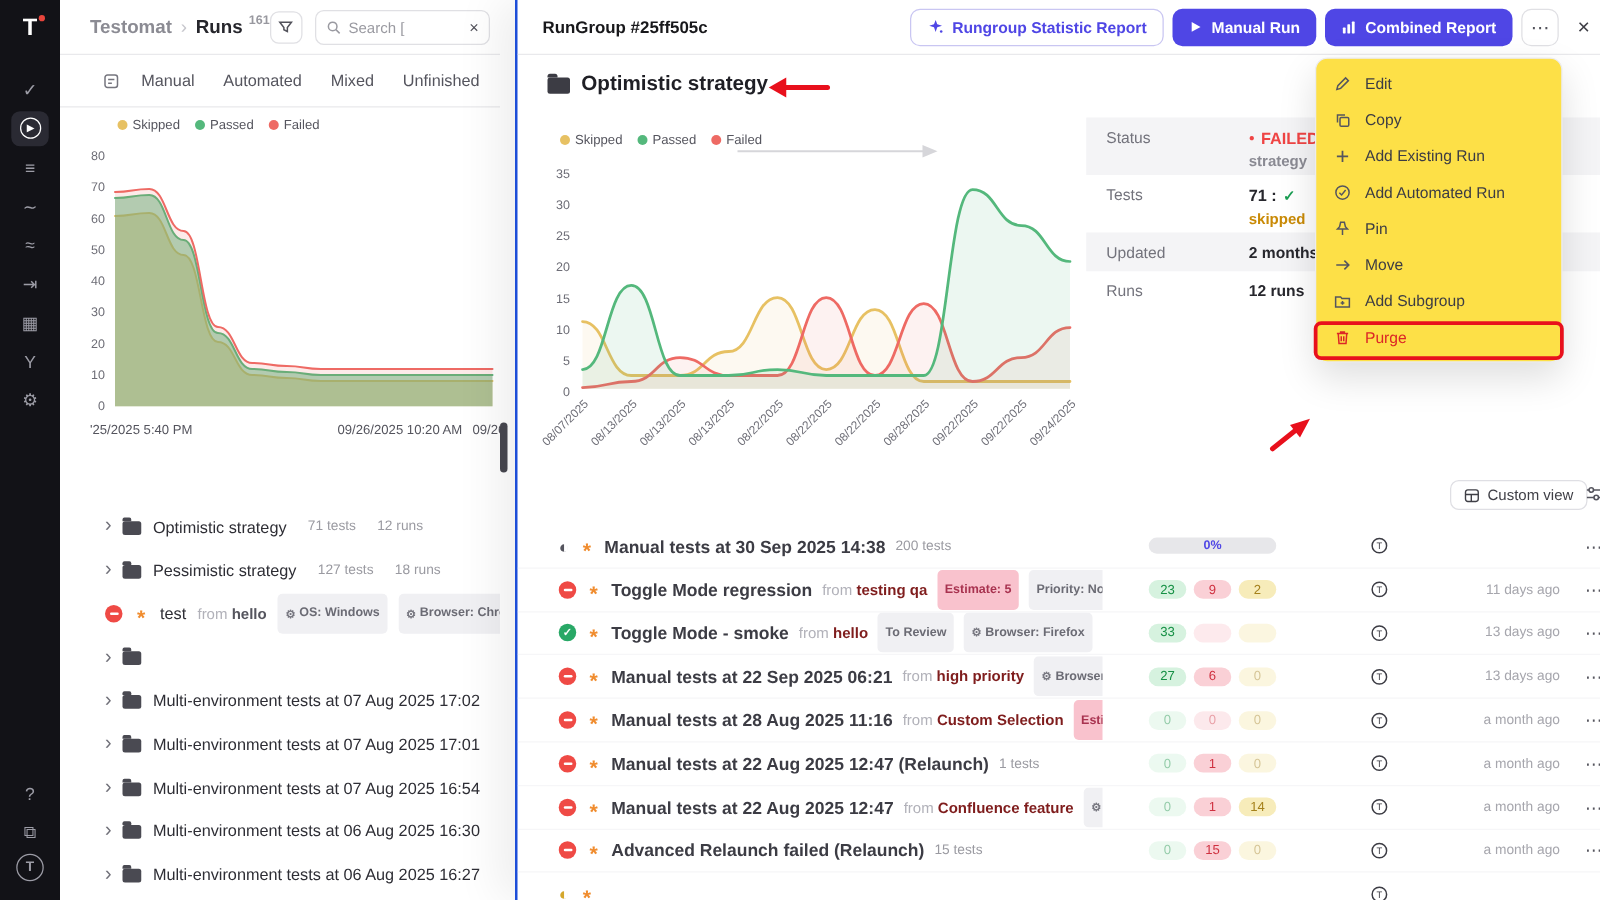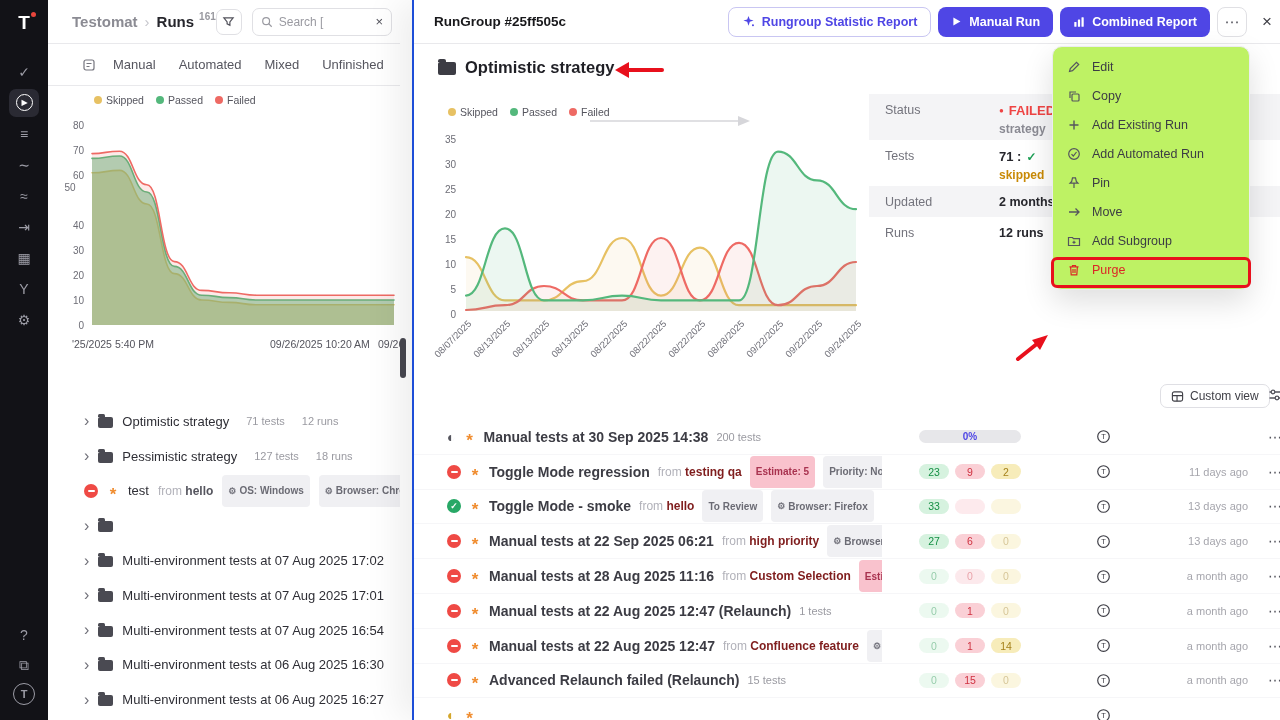--- a/index.html
+++ b/index.html
@@ -108,21 +108,21 @@
 .b-r{background:#fad0d6;color:#cf3140}
 .b-y{background:#f7ecba;color:#a5811b}
 .pale{opacity:.45}
 .prog{position:absolute;left:505px;width:102px;height:13px;background:#e7e7ea;border-radius:7px}
 .prog span{position:absolute;inset:0;display:flex;align-items:center;justify-content:center;font-size:10px;color:#4f46e5;font-weight:700}
 .r-report{position:absolute;left:682px;display:flex;color:#3c3c44}
 .r-time{position:absolute;right:44px;font-size:11px;color:#a6a6ad}
 .r-more{position:absolute;right:10px;color:#55555e;font-size:14px}
 
 
-.menu{position:absolute;top:46px;right:42px;width:198px;background:#bef264;border:1px solid #ececef;border-radius:10px;box-shadow:0 12px 30px rgba(0,0,0,.13);padding:5px 0;z-index:50}
+.menu{position:absolute;top:46px;right:42px;width:198px;background:#fde047;border:1px solid #ececef;border-radius:10px;box-shadow:0 12px 30px rgba(0,0,0,.13);padding:5px 0;z-index:50}
 .menu-item{height:29px;display:flex;align-items:center;gap:11px;padding:0 14px;font-size:12.5px;color:#3c3c44;cursor:pointer}
 .menu-item svg{flex:none;color:#55555e}
 .menu-item.danger{color:#dc2626}
 .menu-item.danger svg{color:#dc2626}
 .purge-frame{position:absolute;left:-2px;right:-2px;bottom:1px;height:31px;border:3px solid #e8101c;border-radius:6px;pointer-events:none}
 .annot{position:absolute;z-index:60}
 </style>
 </head>
 <body>
 
@@ -193,21 +193,21 @@
         </span>
       <span class="leg-item">
           <i class="dot" style="background: rgb(238, 106, 100);"></i>
           <em style="font-style:normal">Failed</em>
         </span>
     </div>
     <div class="ylabels" id="c1y">
         <span style="top: 0px;">80</span>
         <span style="top: 25px;">70</span>
         <span style="top: 50px;">60</span>
-        <span style="top: 62px; text-align: center;">50</span>
+        <span style="top: 75px;">50</span>
         <span style="top: 100px;">40</span>
         <span style="top: 125px;">30</span>
         <span style="top: 150px;">20</span>
         <span style="top: 175px;">10</span>
         <span style="top: 200px;">0</span>
       </div>
     <svg id="chart1" width="310" height="202" viewBox="0 0 310 202">
         <path d="M4.0,46.8 C17.7,46.8 17.7,44.4 31.5,44.4 C45.2,44.4 45.2,78.0 58.9,78.0 C72.6,78.0 72.6,147.6 86.4,147.6 C100.1,147.6 100.1,174.0 113.8,174.0 C127.5,174.0 127.5,176.4 141.3,176.4 C155.0,176.4 155.0,178.8 168.7,178.8 C182.5,178.8 182.5,178.8 196.2,178.8 C209.9,178.8 209.9,178.8 223.6,178.8 C237.4,178.8 237.4,178.8 251.1,178.8 C264.8,178.8 264.8,178.8 278.5,178.8 C292.3,178.8 292.3,178.8 306.0,178.8 L306,199 L4,199 Z" fill="#e7c163" opacity="0.45"></path>
         <path d="M4.0,46.8 C17.7,46.8 17.7,44.4 31.5,44.4 C45.2,44.4 45.2,78.0 58.9,78.0 C72.6,78.0 72.6,147.6 86.4,147.6 C100.1,147.6 100.1,174.0 113.8,174.0 C127.5,174.0 127.5,176.4 141.3,176.4 C155.0,176.4 155.0,178.8 168.7,178.8 C182.5,178.8 182.5,178.8 196.2,178.8 C209.9,178.8 209.9,178.8 223.6,178.8 C237.4,178.8 237.4,178.8 251.1,178.8 C264.8,178.8 264.8,178.8 278.5,178.8 C292.3,178.8 292.3,178.8 306.0,178.8" fill="none" opacity="1" stroke="#e7c163" stroke-width="1.6" stroke-linecap="round"></path>
         <path d="M4.0,32.4 C17.7,32.4 17.7,30.0 31.5,30.0 C45.2,30.0 45.2,66.0 58.9,66.0 C72.6,66.0 72.6,140.4 86.4,140.4 C100.1,140.4 100.1,169.2 113.8,169.2 C127.5,169.2 127.5,171.6 141.3,171.6 C155.0,171.6 155.0,174.0 168.7,174.0 C182.5,174.0 182.5,174.0 196.2,174.0 C209.9,174.0 209.9,174.0 223.6,174.0 C237.4,174.0 237.4,174.0 251.1,174.0 C264.8,174.0 264.8,174.0 278.5,174.0 C292.3,174.0 292.3,174.0 306.0,174.0 L306,199 L4,199 Z" fill="#54b87c" opacity="0.5"></path>

